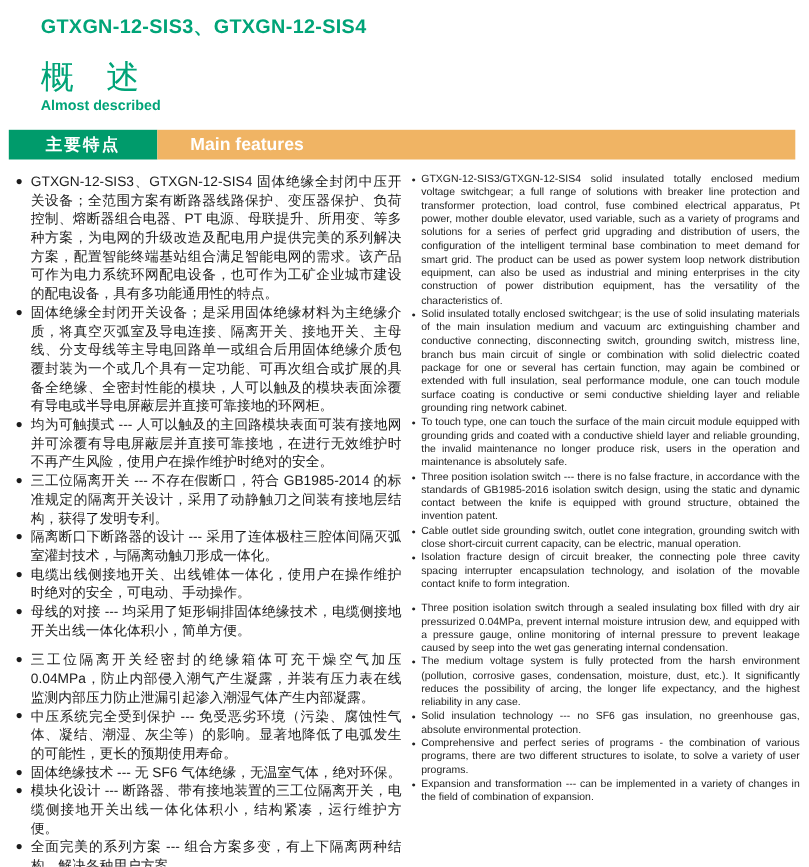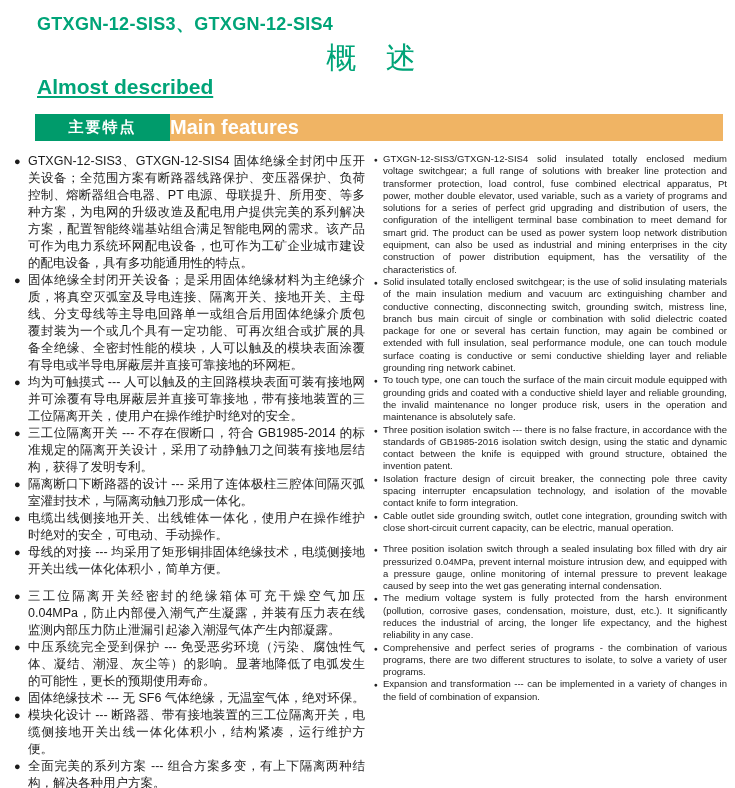--- a/index.html
+++ b/index.html
@@ -21,40 +21,40 @@
 
   
   .header{padding:12px 20px 0 37px;}
   .model-title{
     font-size:18px;font-weight:bold;color:var(--accent-green);
     letter-spacing:.3px;
   }
   .overview-cn{
     font-family:"DejaVu Serif","Liberation Serif",serif;
     font-size:30px;font-weight:500;color:var(--accent-green);
-    letter-spacing:10px;margin-top:5px;line-height:1.1;text-align:center;
+    letter-spacing:10px;margin-top:18px;line-height:1.1;
   }
   .overview-en{
-    font-size:21px;font-weight:bold;color:var(--accent-green);
+    font-size:13px;font-weight:bold;color:var(--accent-green);
     margin-top:1px;
-    text-decoration:underline;
   }
 
   
   .features-bar{
-    margin:15px 12px 0 35px;height:27px;display:flex;align-items:stretch;
+    margin:15px 12px 0 8px;height:27px;display:flex;align-items:stretch;
   }
   .bar-cn{
     width:135px;flex:none;background:var(--bar-green);color:#fff;
     font-size:15px;font-weight:bold;display:flex;align-items:center;justify-content:center;
     letter-spacing:2px;
   }
   .bar-en{
     flex:1;background:var(--bar-orange);color:#fff;
-    font-size:20px;font-weight:bold;display:flex;align-items:center;
+    font-size:16px;font-weight:bold;display:flex;align-items:center;
+    padding-left:30px;
   }
 
   
   .columns{display:flex;padding:12px 8px 0 14px;gap:9px;}
   .col-left{
     width:351px;flex:none;
     font-size:12.5px;line-height:17px;color:var(--text);
   }
   .col-right{
     flex:1;
@@ -88,21 +88,21 @@
         <p class="item">
           <span class="blt">●</span>
           <span class="txt">GTXGN-12-SIS3、GTXGN-12-SIS4 固体绝缘全封闭中压开关设备；全范围方案有断路器线路保护、变压器保护、负荷控制、熔断器组合电器、PT 电源、母联提升、所用变、等多种方案，为电网的升级改造及配电用户提供完美的系列解决方案，配置智能终端基站组合满足智能电网的需求。该产品可作为电力系统环网配电设备，也可作为工矿企业城市建设的配电设备，具有多功能通用性的特点。</span>
         </p>
         <p class="item">
           <span class="blt">●</span>
           <span class="txt">固体绝缘全封闭开关设备；是采用固体绝缘材料为主绝缘介质，将真空灭弧室及导电连接、隔离开关、接地开关、主母线、分支母线等主导电回路单一或组合后用固体绝缘介质包覆封装为一个或几个具有一定功能、可再次组合或扩展的具备全绝缘、全密封性能的模块，人可以触及的模块表面涂覆有导电或半导电屏蔽层并直接可靠接地的环网柜。</span>
         </p>
         <p class="item">
           <span class="blt">●</span>
-          <span class="txt">均为可触摸式 --- 人可以触及的主回路模块表面可装有接地网并可涂覆有导电屏蔽层并直接可靠接地，带有接地装置的三工位隔离开关，使用户在操作维护时绝对的安全。</span>
+          <span class="txt">均为可触摸式 --- 人可以触及的主回路模块表面可装有接地网并可涂覆有导电屏蔽层并直接可靠接地，在进行无效维护时不再产生风险，使用户在操作维护时绝对的安全。</span>
         </p>
         <p class="item">
           <span class="blt">●</span>
           <span class="txt">三工位隔离开关 --- 不存在假断口，符合 GB1985-2014 的标准规定的隔离开关设计，采用了动静触刀之间装有接地层结构，获得了发明专利。</span>
         </p>
         <p class="item">
           <span class="blt">●</span>
           <span class="txt">隔离断口下断路器的设计 --- 采用了连体极柱三腔体间隔灭弧室灌封技术，与隔离动触刀形成一体化。</span>
         </p>
         <p class="item">
@@ -146,33 +146,37 @@
         <p class="item">
           <span class="blt">●</span>
           <span class="txt">To touch type, one can touch the surface of the main circuit module equipped with grounding grids and coated with a conductive shield layer and reliable grounding, the invalid maintenance no longer produce risk, users in the operation and maintenance is absolutely safe.</span>
         </p>
         <p class="item">
           <span class="blt">●</span>
           <span class="txt">Three position isolation switch --- there is no false fracture, in accordance with the standards of GB1985-2016 isolation switch design, using the static and dynamic contact between the knife is equipped with ground structure, obtained the invention patent.</span>
         </p>
         <p class="item">
           <span class="blt">●</span>
-          <span class="txt">Isolation fracture design of circuit breaker, the connecting pole three cavity spacing interrupter encapsulation technology, and isolation of the movable contact knife to form integration.</span>
+          <span class="txt">Cable outlet side grounding switch, outlet cone integration, grounding switch with close short-circuit current capacity, can be electric, manual operation.</span>
         </p>
         <p class="item">
           <span class="blt">●</span>
-          <span class="txt">Cable outlet side grounding switch, outlet cone integration, grounding switch with close short-circuit current capacity, can be electric, manual operation.</span>
+          <span class="txt">Isolation fracture design of circuit breaker, the connecting pole three cavity spacing interrupter encapsulation technology, and isolation of the movable contact knife to form integration.</span>
         </p>
         <p class="item gap-before">
           <span class="blt">●</span>
           <span class="txt">Three position isolation switch through a sealed insulating box filled with dry air pressurized 0.04MPa, prevent internal moisture intrusion dew, and equipped with a pressure gauge, online monitoring of internal pressure to prevent leakage caused by seep into the wet gas generating internal condensation.</span>
         </p>
         <p class="item">
           <span class="blt">●</span>
-          <span class="txt">The medium voltage system is fully protected from the harsh environment (pollution, corrosive gases, condensation, moisture, dust, etc.). It significantly reduces the industrial of arcing, the longer life expectancy, and the highest reliability in any case.</span>
+          <span class="txt">The medium voltage system is fully protected from the harsh environment (pollution, corrosive gases, condensation, moisture, dust, etc.). It significantly reduces the possibility of arcing, the longer life expectancy, and the highest reliability in any case.</span>
+        </p>
+        <p class="item">
+          <span class="blt">●</span>
+          <span class="txt">Solid insulation technology --- no SF6 gas insulation, no greenhouse gas, absolute environmental protection.</span>
         </p>
         <p class="item">
           <span class="blt">●</span>
           <span class="txt">Comprehensive and perfect series of programs - the combination of various programs, there are two different structures to isolate, to solve a variety of user programs.</span>
         </p>
         <p class="item">
           <span class="blt">●</span>
           <span class="txt">Expansion and transformation --- can be implemented in a variety of changes in the field of combination of expansion.</span>
         </p>
       </div>

